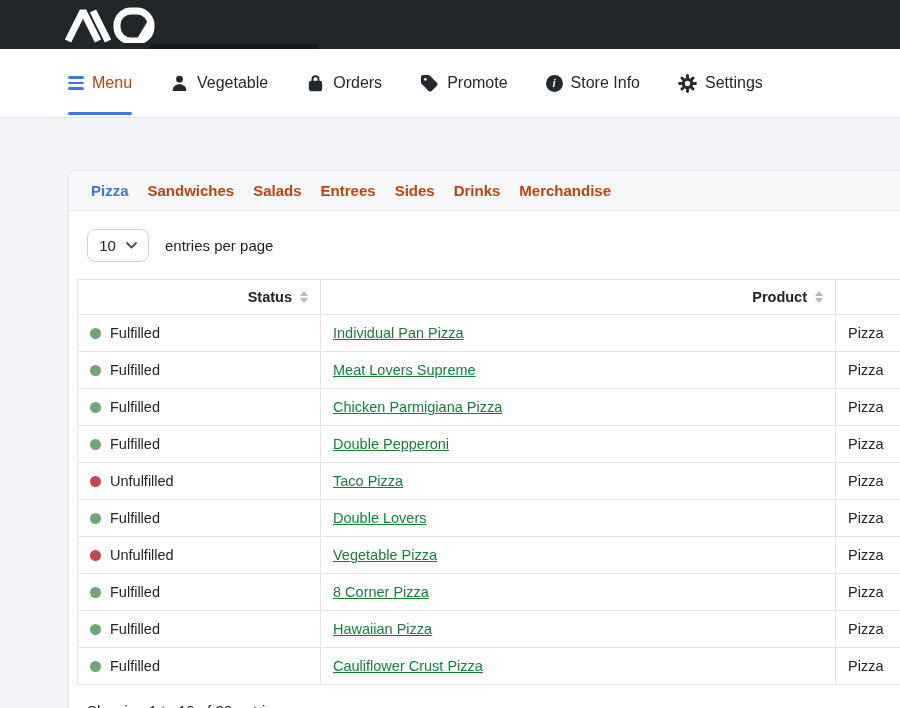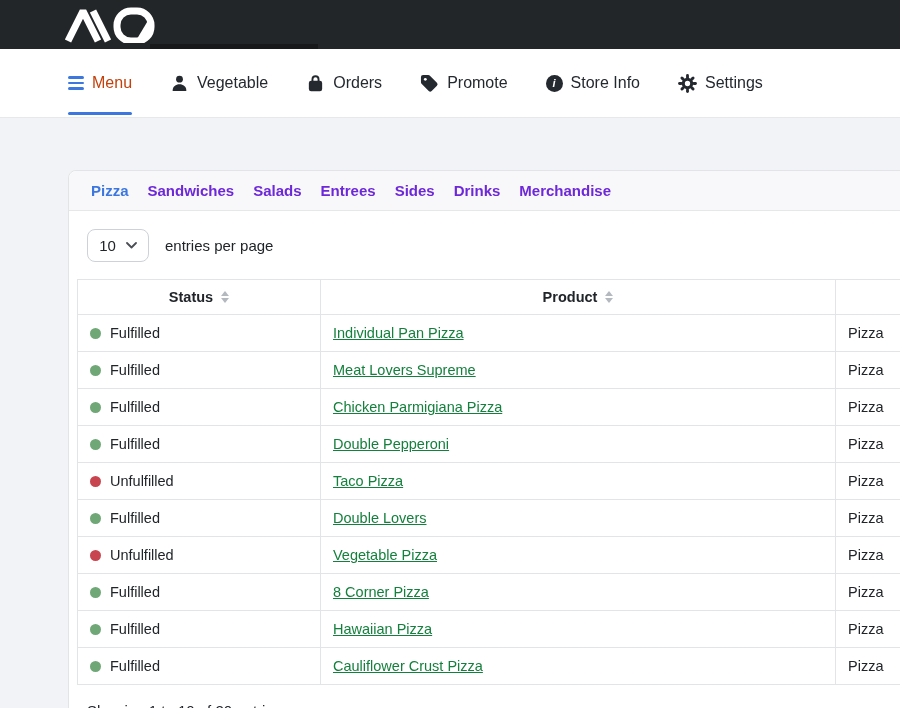--- a/index.html
+++ b/index.html
@@ -83,21 +83,21 @@
     border-bottom: 1px solid #e6e7e9;
     border-radius: 8px 8px 0 0;
     display: flex;
     align-items: center;
     padding: 0 22px;
     gap: 19px;
   }
   .tab {
     font-size: 15px;
     font-weight: 700;
-    color: #6d28d9;
+    color: #c2410c;
     cursor: pointer;
     white-space: nowrap;
   }
   .tab.active { color: #3c77e0; }
 
   .card-body { padding: 8px; }
 
   
   .entries-row {
     margin: 10px 10px 17px 10px;
@@ -134,21 +134,21 @@
   }
   .menu-table th {
     font-weight: 700;
     padding: 7px 12px;
     height: 35px;
   }
   .menu-table td { padding: 8px 12px; height: 37px; }
   .col-status { width: 243px; }
   .col-product { width: 515px; }
   .col-type { width: 175px; }
-  .th-inner { display: flex; align-items: center; justify-content: center; }
+  .th-inner { display: flex; align-items: center; justify-content: flex-end; }
   .sort-icon { display: inline-flex; flex-direction: column; gap: 2px; margin-left: 8px; }
   .sort-icon .up {
     width: 0; height: 0;
     border-left: 4px solid transparent; border-right: 4px solid transparent;
     border-bottom: 5px solid #b4b9bf;
   }
   .sort-icon .down {
     width: 0; height: 0;
     border-left: 4px solid transparent; border-right: 4px solid transparent;
     border-top: 5px solid #b4b9bf;

